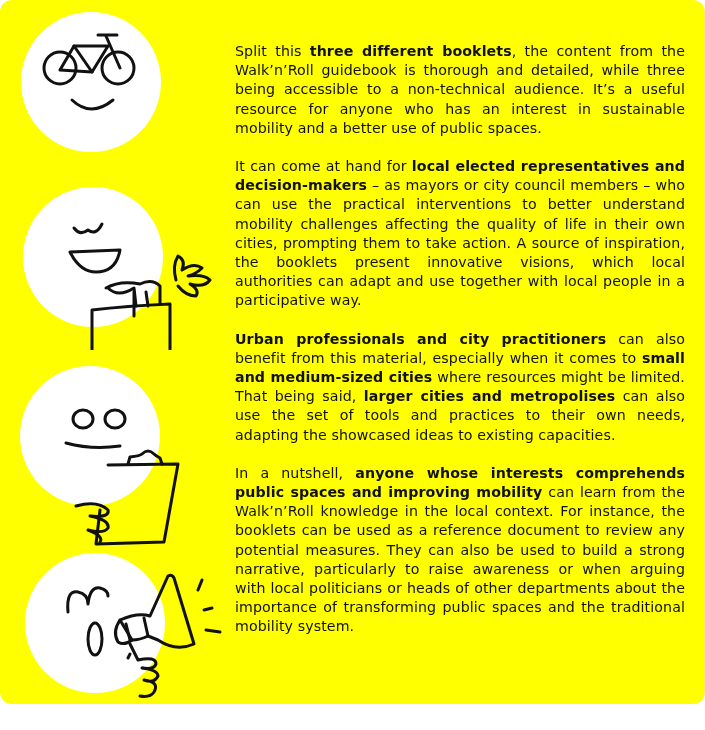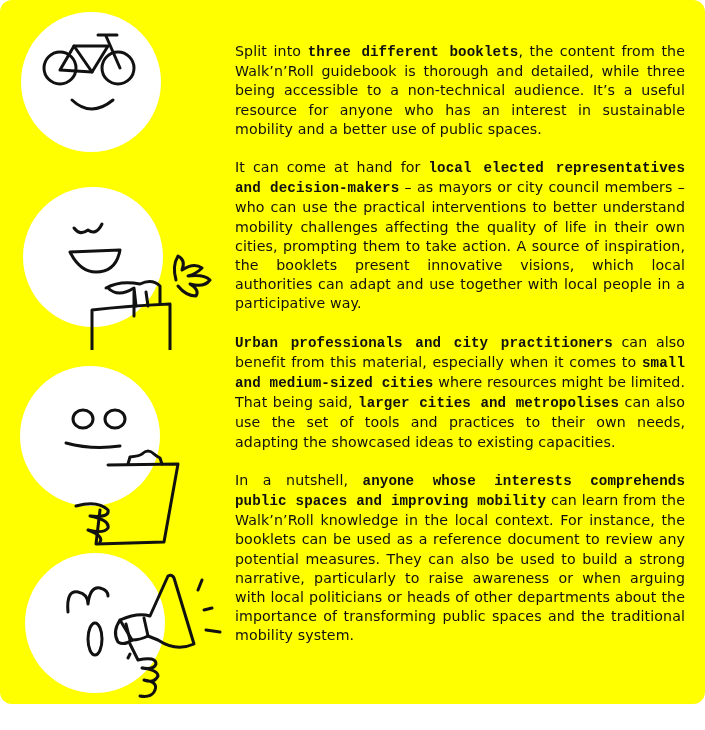--- a/index.html
+++ b/index.html
@@ -8,21 +8,21 @@
     position: absolute; left: 0; top: 0; width: 705px; height: 704px;
     background: #ffff00; border-radius: 12px;
   }
   .illus { position: absolute; left: 0; top: 0; width: 230px; height: 704px; }
   .text-col {
     position: absolute; left: 235px; top: 42px; width: 450px;
     font-family: "DejaVu Sans", sans-serif; font-size: 14.2px; line-height: 19.2px;
     color: #111111; text-align: justify; letter-spacing: 0.1px;
   }
   .text-col p { margin: 0 0 19px 0; }
-  .text-col b { font-weight: bold; font-family: Liberation Mono, monospace; }
+  .text-col b { font-weight: bold; }
   .fig { position: absolute; }
 </style>
 </head>
 <body>
 
 <div class="panel">
 
   <div class="illus">
 
     <svg class="fig" style="left:0;top:0" width="230" height="180" viewBox="0 0 230 180">
@@ -78,18 +78,18 @@
         <path d="M198 50 L202 40"></path>
         <path d="M204 70 L212 68"></path>
         <path d="M206 90 L220 92"></path>
         <path d="M130 104 L138 120 Q156 116 156 124 Q154 130 142 128 Q158 130 158 136 Q154 144 144 140 Q160 142 154 152 Q150 158 140 156"></path>
         <path d="M130 114 L128 118"></path>
       </g>
     </svg>
   </div>
 
   <div class="text-col" id="text-col">
-      <p><span>Split into </span><b>three different booklets</b><span>, the content from the Walk’n’Roll guidebook is thorough and detailed, while three being accessible to a non-technical audience. It’s a useful resource for anyone who has an interest in sustainable mobility and a better use of public spaces.</span></p>
+      <p><span>Split this </span><b>three different booklets</b><span>, the content from the Walk’n’Roll guidebook is thorough and detailed, while three being accessible to a non-technical audience. It’s a useful resource for anyone who has an interest in sustainable mobility and a better use of public spaces.</span></p>
       <p><span>It can come at hand for </span><b>local elected representatives and decision-makers</b><span> – as mayors or city council members – who can use the practical interventions to better understand mobility challenges affecting the quality of life in their own cities, prompting them to take action. A source of inspiration, the booklets present innovative visions, which local authorities can adapt and use together with local people in a participative way.</span></p>
       <p><b>Urban professionals and city practitioners</b><span> can also benefit from this material, especially when it comes to </span><b>small and medium-sized cities</b><span> where resources might be limited. That being said, </span><b>larger cities and metropolises</b><span> can also use the set of tools and practices to their own needs, adapting the showcased ideas to existing capacities.</span></p>
       <p><span>In a nutshell, </span><b>anyone whose interests comprehends public spaces and improving mobility</b><span> can learn from the Walk’n’Roll knowledge in the local context. For instance, the booklets can be used as a reference document to review any potential measures. They can also be used to build a strong narrative, particularly to raise awareness or when arguing with local politicians or heads of other departments about the importance of transforming public spaces and the traditional mobility system.</span></p>
     </div>
 </div>
 
 </body></html>

